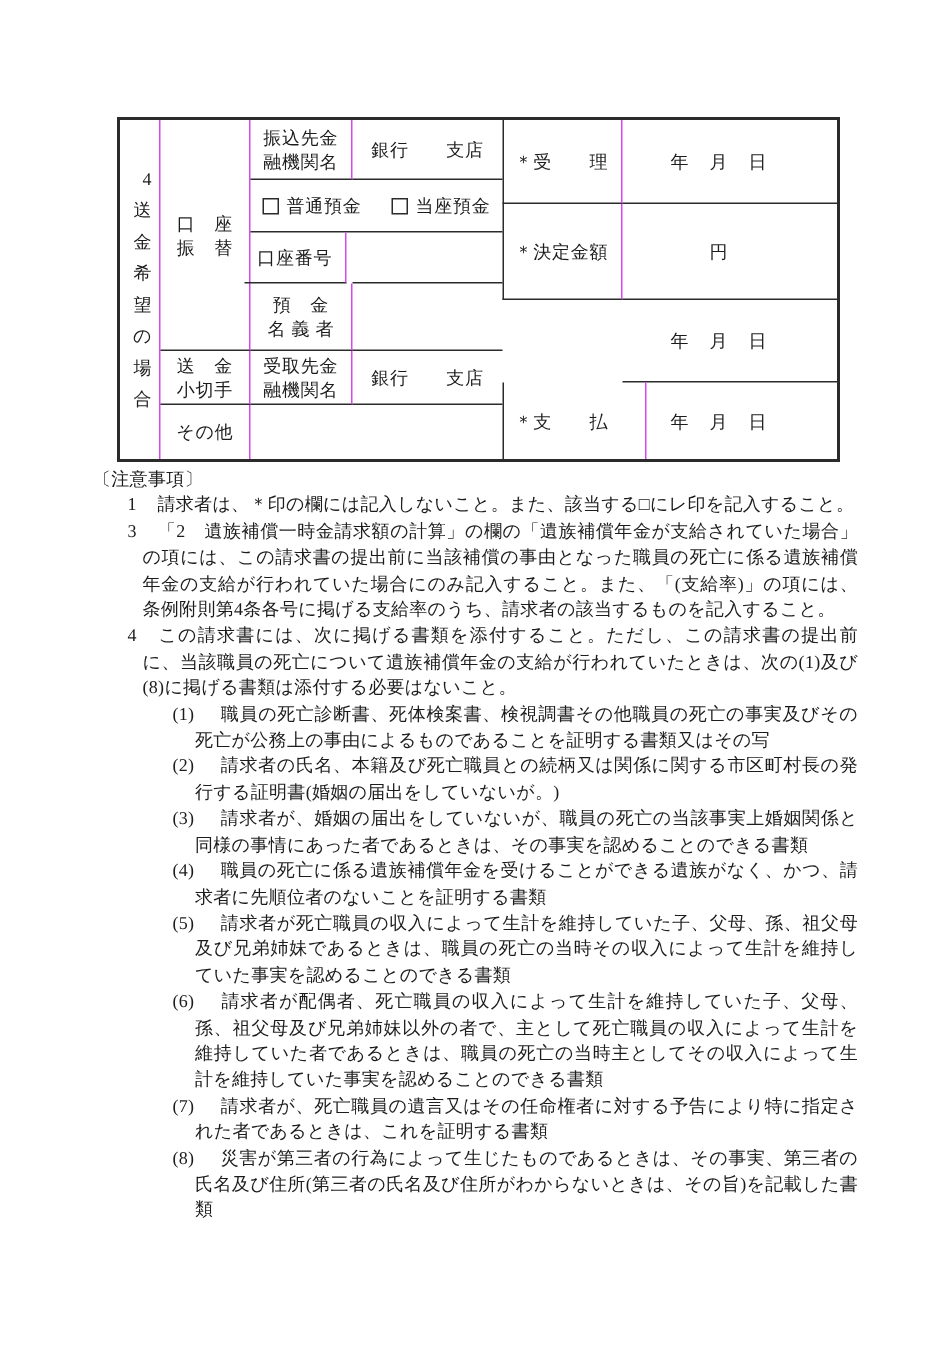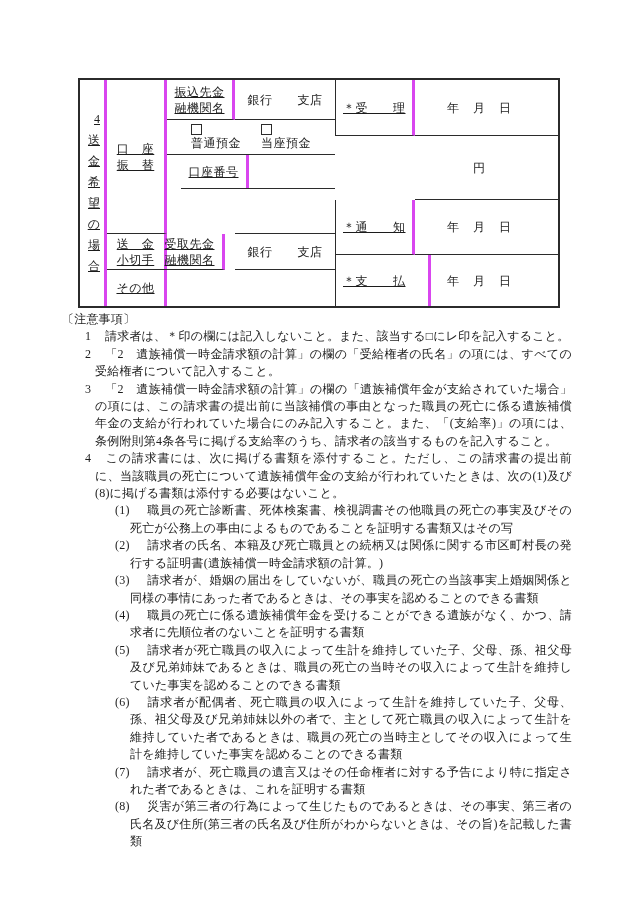--- a/index.html
+++ b/index.html
@@ -13,56 +13,56 @@
   
   .form-table{
     position:absolute;left:78px;top:78px;width:482px;height:230px;
     border:2px solid #2b2b2b;box-sizing:border-box;background:#fff;
   }
   .c{
     position:absolute;box-sizing:border-box;display:flex;
     align-items:center;justify-content:center;
     font-size:12px;line-height:16px;letter-spacing:0.5px;
   }
-  .br{border-right:3px solid #d946ef;text-decoration:underline;}
+  .br{border-right:1px solid #d946ef;}
   .bb{border-bottom:1px solid #2b2b2b;}
   .bl{border-left:1px solid #2b2b2b;}
   .pre{white-space:pre-line;text-align:center;}
   .val-right{justify-content:center;padding-right:14px;letter-spacing:1px;}
   .lbl-left{justify-content:flex-start;padding-left:7px;letter-spacing:0.5px;text-align:center;}
   
   #cell-group    {left:0;   top:0;   width:27px; height:226px;}
   #cell-koza     {left:27px;top:0;   width:60px; height:154px;}
   #cell-soukin   {left:27px;top:154px;width:60px;height:36px;}
   #cell-sonota   {left:27px;top:190px;width:60px;height:36px;text-align:right;}
   #cell-furikomi {left:87px;top:0;   width:68px; height:40px;}
   #cell-bank1    {left:155px;top:0;  width:100px;height:40px;}
   #cell-check    {left:87px;top:40px;width:168px;height:35px;gap:20px;}
-  #cell-kbango   {left:101px;top:75px;width:68px; height:34px;text-align:center;}
+  #cell-kbango   {left:83px;top:75px;width:68px; height:34px;text-align:center;}
   #cell-kbango-v {left:155px;top:75px;width:100px;height:34px;}
   #cell-meigi    {left:87px;top:109px;width:68px;height:45px;}
   #cell-meigi-v  {left:155px;top:109px;width:100px;height:45px;}
-  #cell-uketori  {left:77px;top:154px;width:68px;height:36px;}
+  #cell-uketori  {left:87px;top:154px;width:68px;height:36px;}
   #cell-bank2    {left:155px;top:154px;width:100px;height:36px;}
   #cell-sonota-v {left:87px;top:190px;width:168px;height:36px;}
   #cell-r0l{left:255px;top:0;    width:80px;height:56px;}
   #cell-r0v{left:335px;top:0;    width:143px;height:56px;}
   #cell-r1l{left:255px;top:56px; width:80px;height:64px;}
   #cell-r1v{left:335px;top:56px; width:143px;height:64px;}
   #cell-r2l{left:255px;top:120px;width:80px;height:55px;}
   #cell-r2v{left:335px;top:120px;width:143px;height:55px;}
   #cell-r3l{left:255px;top:175px;width:96px;height:51px;}
   #cell-r3v{left:335px;top:175px;width:143px;height:51px;}
   
   .vlabel{
     width:16px;word-break:break-all;text-align:right;
     line-height:21px;font-size:12px;letter-spacing:0;
   }
   
-  .cbgroup{display:flex;flex-direction:column;}
+  .cbgroup{display:flex;align-items:center;}
   .cbox{
     display:inline-block;width:11px;height:11px;
     border:1px solid #2b2b2b;margin-right:5px;background:#fff;box-sizing:border-box;
   }
   
   .notes{
     position:absolute;left:55px;top:311px;width:517px;
     font-size:12px;line-height:17.4px;text-align:justify;
     letter-spacing:0.2px;
   }
@@ -112,74 +112,77 @@
       <span class="cbox"></span>
       <span>当座預金</span>
     </span>
   </div>
 
   <div class="c br bb" id="cell-kbango">
     <span>口座番号</span>
   </div>
   <div class="c bb" id="cell-kbango-v"></div>
 
+  <div class="c br bb pre" id="cell-meigi">
+    <span class="pre">預　金
+名 義 者</span>
+  </div>
   <div class="c bb" id="cell-meigi-v"></div>
 
   <div class="c br bb pre" id="cell-uketori">
     <span class="pre">受取先金
 融機関名</span>
   </div>
   <div class="c bb" id="cell-bank2">
     <span>銀行　　支店</span>
   </div>
 
   <div class="c" id="cell-sonota-v"></div>
 
   <div class="c bl br bb lbl-left" id="cell-r0l">
     <span>＊受　　理</span>
   </div>
   <div class="c bb val-right" id="cell-r0v">
     <span>年　月　日</span>
   </div>
 
+  <div class="c bl br bb lbl-left" id="cell-r1l">
+    <span>＊決定金額</span>
+  </div>
   <div class="c bb val-right" id="cell-r1v">
     <span>円</span>
   </div>
 
-  <div class="c bl br bb lbl-left" id="cell-r2l">
-    <span>＊通　　知</span>
-  </div>
   <div class="c bb val-right" id="cell-r2v">
     <span>年　月　日</span>
   </div>
 
   <div class="c bl br lbl-left" id="cell-r3l">
     <span>＊支　　払</span>
   </div>
   <div class="c val-right" id="cell-r3v">
     <span>年　月　日</span>
   </div>
 
 </div>
 
 <div class="notes">
   <div class="notes-header">〔注意事項〕</div>
   <div>
 
       <p class="note-item level1"><span class="marker">1</span><span>請求者は、＊印の欄には記入しないこと。また、該当する□にレ印を記入すること。</span></p>
 
-      <p class="note-item level1"><span class="marker">2</span><span>「2　遺族補償一時金請求額の計算」の欄の「受給権者の氏名」の項には、すべての受給権者について記入すること。</span></p>
 
       <p class="note-item level1"><span class="marker">3</span><span>「2　遺族補償一時金請求額の計算」の欄の「遺族補償年金が支給されていた場合」の項には、この請求書の提出前に当該補償の事由となった職員の死亡に係る遺族補償年金の支給が行われていた場合にのみ記入すること。また、「(支給率)」の項には、条例附則第4条各号に掲げる支給率のうち、請求者の該当するものを記入すること。</span></p>
 
       <p class="note-item level1"><span class="marker">4</span><span>この請求書には、次に掲げる書類を添付すること。ただし、この請求書の提出前に、当該職員の死亡について遺族補償年金の支給が行われていたときは、次の(1)及び(8)に掲げる書類は添付する必要はないこと。</span></p>
 
       <p class="note-item level2"><span class="marker">(1)</span><span>職員の死亡診断書、死体検案書、検視調書その他職員の死亡の事実及びその死亡が公務上の事由によるものであることを証明する書類又はその写</span></p>
 
-      <p class="note-item level2"><span class="marker">(2)</span><span>請求者の氏名、本籍及び死亡職員との続柄又は関係に関する市区町村長の発行する証明書(遺族補償一時金請求額の計算。)</span></p>
+      <p class="note-item level2"><span class="marker">(2)</span><span>請求者の氏名、本籍及び死亡職員との続柄又は関係に関する市区町村長の発行する証明書(婚姻の届出をしていないが。)</span></p>
 
       <p class="note-item level2"><span class="marker">(3)</span><span>請求者が、婚姻の届出をしていないが、職員の死亡の当該事実上婚姻関係と同様の事情にあった者であるときは、その事実を認めることのできる書類</span></p>
 
       <p class="note-item level2"><span class="marker">(4)</span><span>職員の死亡に係る遺族補償年金を受けることができる遺族がなく、かつ、請求者に先順位者のないことを証明する書類</span></p>
 
       <p class="note-item level2"><span class="marker">(5)</span><span>請求者が死亡職員の収入によって生計を維持していた子、父母、孫、祖父母及び兄弟姉妹であるときは、職員の死亡の当時その収入によって生計を維持していた事実を認めることのできる書類</span></p>
 
       <p class="note-item level2"><span class="marker">(6)</span><span>請求者が配偶者、死亡職員の収入によって生計を維持していた子、父母、孫、祖父母及び兄弟姉妹以外の者で、主として死亡職員の収入によって生計を維持していた者であるときは、職員の死亡の当時主としてその収入によって生計を維持していた事実を認めることのできる書類</span></p>
 
       <p class="note-item level2"><span class="marker">(7)</span><span>請求者が、死亡職員の遺言又はその任命権者に対する予告により特に指定された者であるときは、これを証明する書類</span></p>

